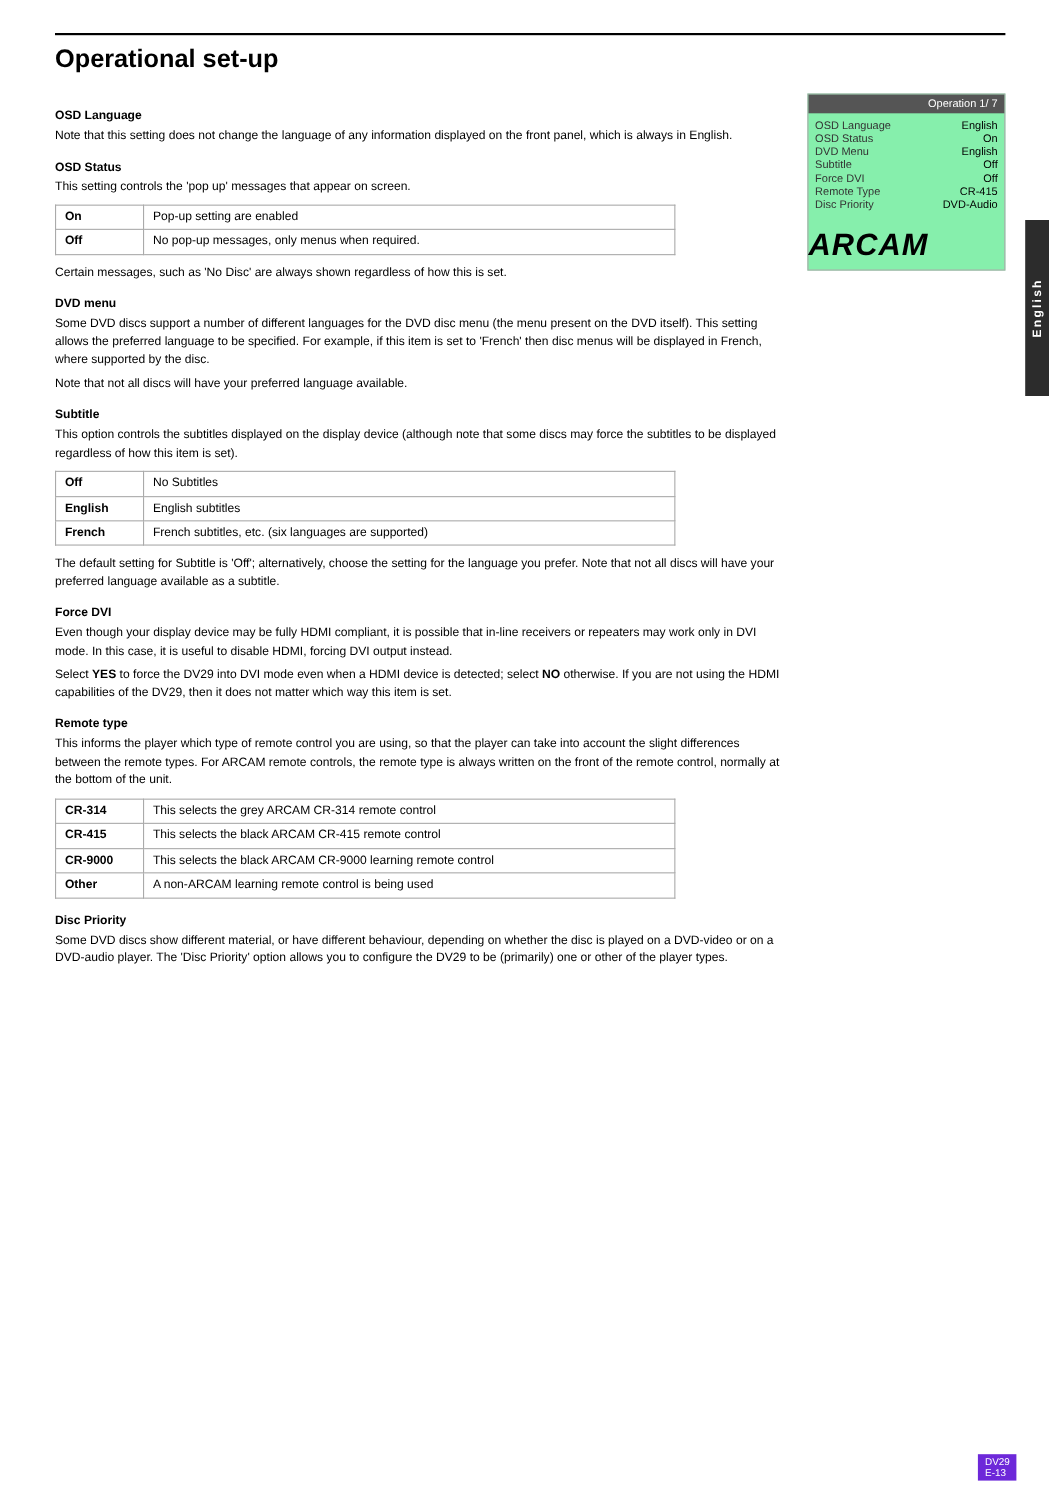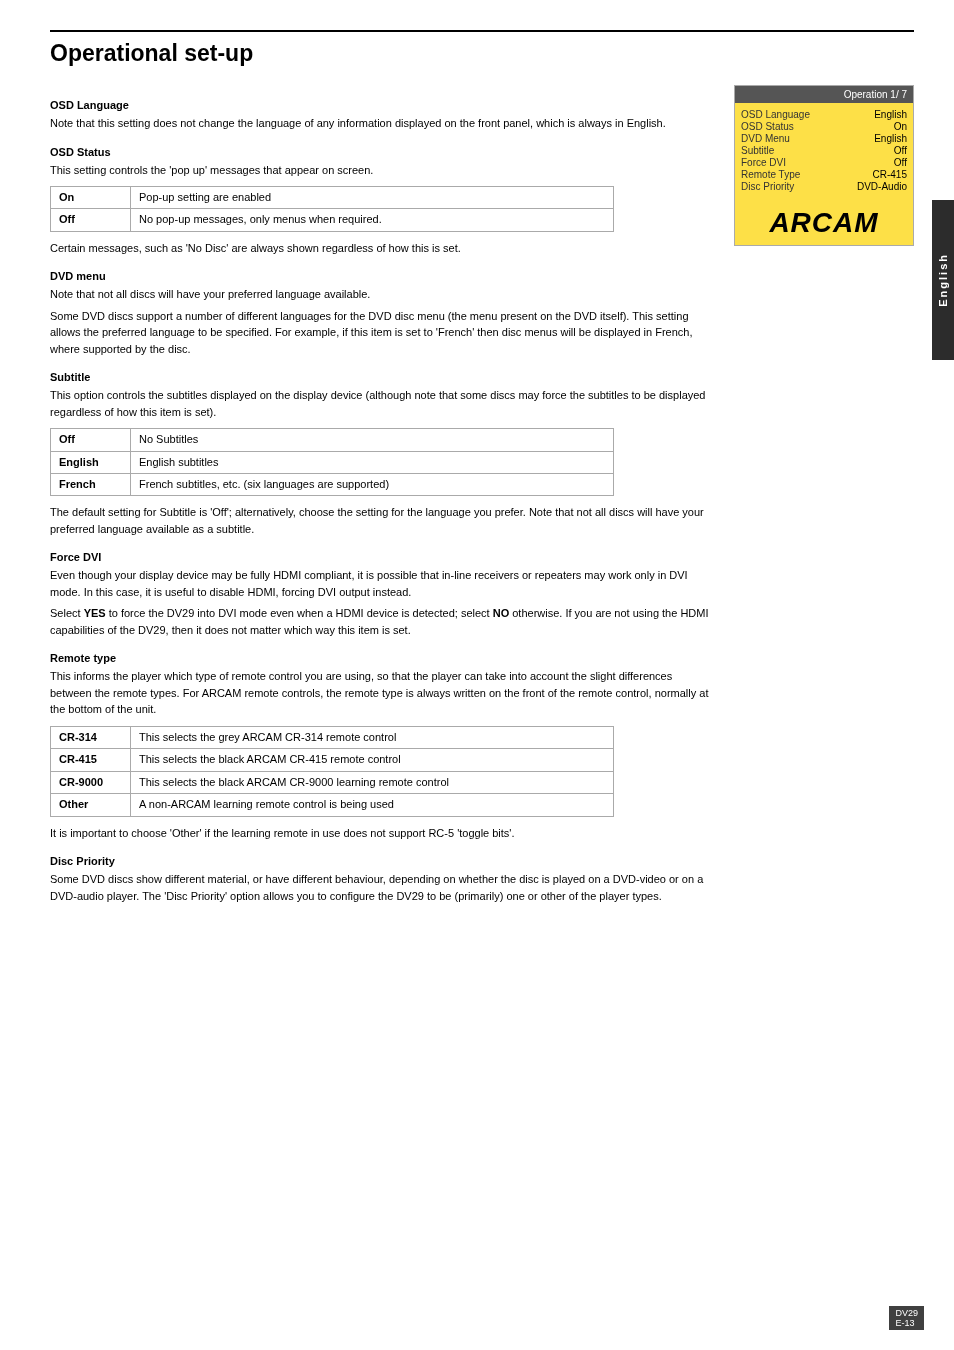--- a/index.html
+++ b/index.html
@@ -37,23 +37,23 @@
       font-size: 11px;
       font-weight: bold;
       writing-mode: vertical-rl;
       transform: rotate(180deg);
       letter-spacing: 2px;
     }
 
     
     .bottom-indicator {
       position: absolute;
-      bottom: 20px;
+      bottom: 4px;
       right: 30px;
-      background: #404040;
+      background: #6d28d9;
       color: #fff;
       font-size: 9px;
       padding: 2px 6px;
     }
 
     
     .top-line {
       border-top: 2px solid #000;
       margin-bottom: 8px;
     }
@@ -88,21 +88,21 @@
     }
 
     
     .info-box {
       width: 180px;
       flex-shrink: 0;
       margin-top: 0;
     }
     .info-box-inner {
       border: 1px solid #aaa;
-      background: #fde047;
+      background: #86efac;
     }
     .info-box-header {
       background: #555;
       color: #fff;
       font-size: 10px;
       padding: 3px 6px;
       text-align: right;
     }
     .info-box-body {
       padding: 6px;
@@ -110,21 +110,21 @@
     .info-row {
       display: flex;
       justify-content: space-between;
       font-size: 10px;
       margin-bottom: 1px;
     }
     .info-label { color: #333; }
     .info-value { color: #000; font-weight: normal; }
 
     .arcam-logo {
-      text-align: center;
+      text-align: left;
       font-size: 28px;
       font-weight: bold;
       font-style: italic;
       color: #000;
       padding: 8px 0 6px;
       letter-spacing: 1px;
     }
 
     
     table.data-table {
@@ -179,22 +179,22 @@
               <td>Off</td>
               <td>No pop-up messages, only menus when required.</td>
             </tr>
           </tbody>
         </table>
         <p class="body-text">Certain messages, such as 'No Disc' are always shown regardless of how this is set.</p>
       </div>
 
       <div>
         <p class="section-heading">DVD menu</p>
+        <p class="body-text">Some DVD discs support a number of different languages for the DVD disc menu (the menu present on the DVD itself). This setting allows the preferred language to be specified. For example, if this item is set to 'French' then disc menus will be displayed in French, where supported by the disc.</p>
         <p class="body-text">Note that not all discs will have your preferred language available.</p>
-        <p class="body-text">Some DVD discs support a number of different languages for the DVD disc menu (the menu present on the DVD itself). This setting allows the preferred language to be specified. For example, if this item is set to 'French' then disc menus will be displayed in French, where supported by the disc.</p>
       </div>
 
       <div>
         <p class="section-heading">Subtitle</p>
         <p class="body-text">This option controls the subtitles displayed on the display device (although note that some discs may force the subtitles to be displayed regardless of how this item is set).</p>
         <table class="data-table">
           <tbody>
             <tr>
               <td>Off</td>
               <td>No Subtitles</td>
@@ -234,21 +234,20 @@
             <tr>
               <td>CR-9000</td>
               <td>This selects the black ARCAM CR-9000 learning remote control</td>
             </tr>
             <tr>
               <td>Other</td>
               <td>A non-ARCAM learning remote control is being used</td>
             </tr>
           </tbody>
         </table>
-        <p class="body-text">It is important to choose 'Other' if the learning remote in use does not support RC-5 'toggle bits'.</p>
       </div>
 
       <div>
         <p class="section-heading">Disc Priority</p>
         <p class="body-text">Some DVD discs show different material, or have different behaviour, depending on whether the disc is played on a DVD-video or on a DVD-audio player. The 'Disc Priority' option allows you to configure the DV29 to be (primarily) one or other of the player types.</p>
       </div>
 
     </div>
 
     <div class="info-box">

